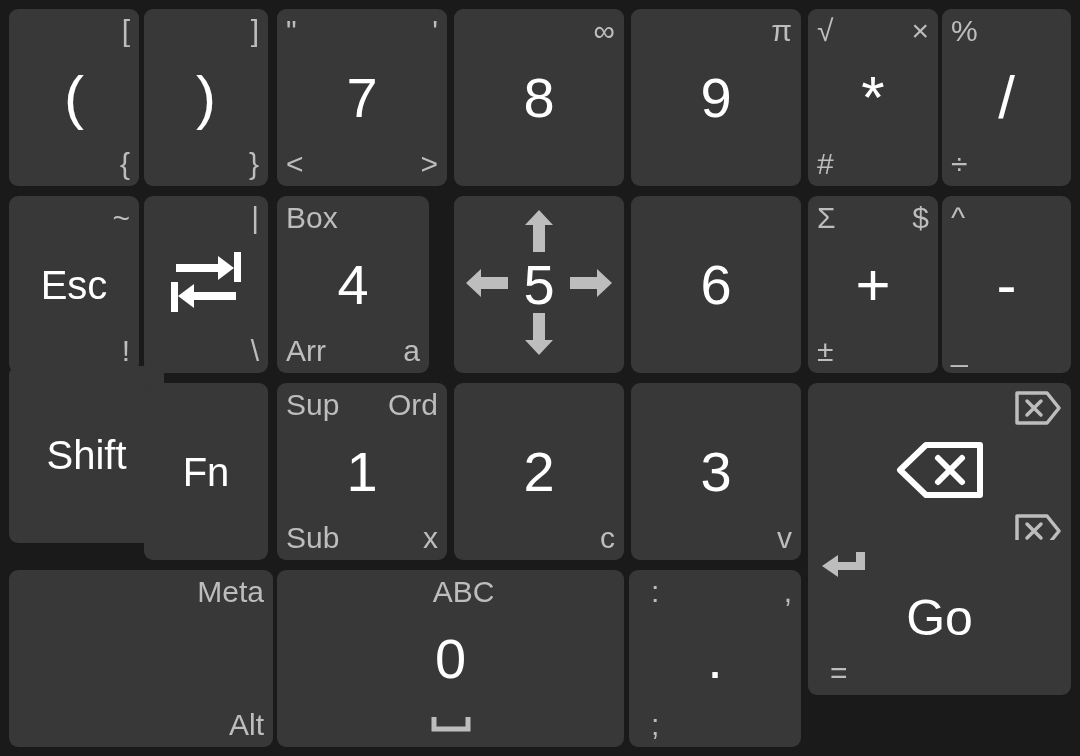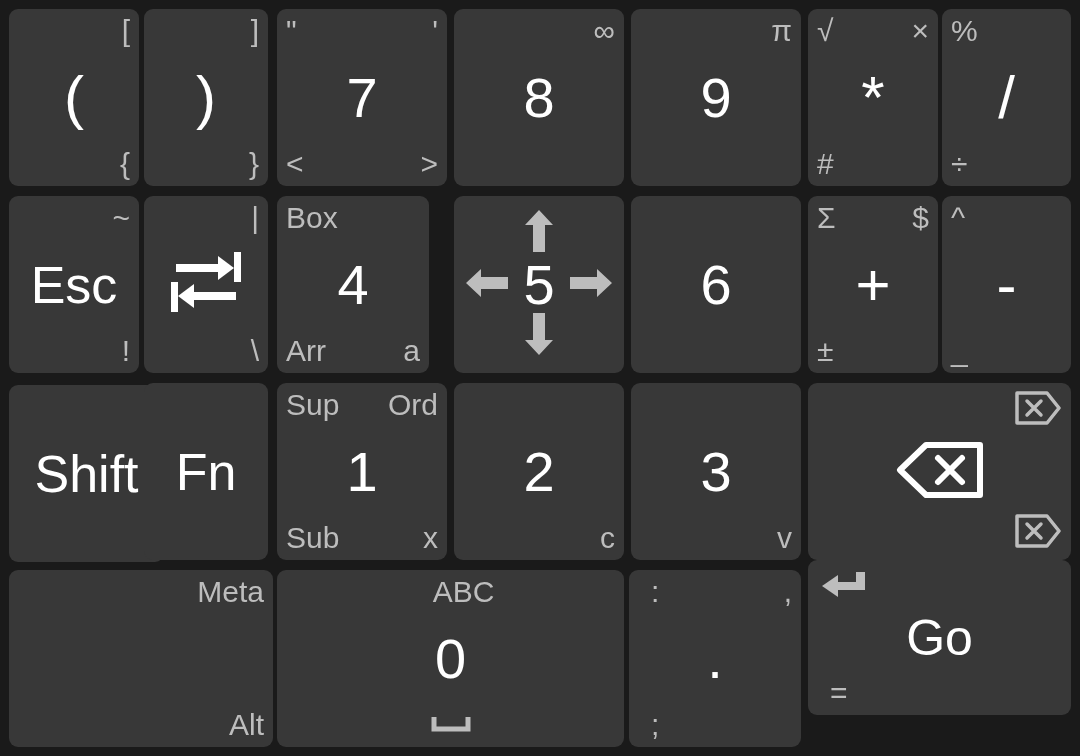--- a/index.html
+++ b/index.html
@@ -43,21 +43,21 @@
   
   .main {
     position: absolute;
     top: 50%; left: 50%;
     transform: translate(-50%, -50%);
     color: #ffffff;
     font-size: 56px;
     line-height: 1;
     white-space: nowrap;
   }
-  .main.word  { font-size: 52px; }
+  .main.word  { font-size: 40px; }
   .main.op    { font-size: 60px; }
   .main.right { left: auto; right: 16px; transform: translate(0, -50%); }
 
   
   .key.wide .lbl  { font-size: 30px; margin-left: 13px; }
   .key.wide .main { font-size: 50px; }
 
   
   .icon  { position: absolute; display: block; }
   .icon-center {
@@ -179,21 +179,21 @@
     <span class="main op">+</span>
     <span class="lbl bl">±</span>
   </div>
 
   <div class="key" style="left:942px; top:196px; width:129px; height:177px;">
     <span class="lbl tl">^</span>
     <span class="main op">-</span>
     <span class="lbl bl">_</span>
   </div>
 
-  <div class="key" style="left:9px;  top:385px; width:155px; height:177px;">
+  <div class="key" style="left:9px;  top:366px; width:155px; height:177px;">
     <span class="main word">Shift</span>
   </div>
 
   <div class="key" style="left:144px; top:383px; width:124px; height:177px;padding-left:44px;">
     <span class="main word">Fn</span>
   </div>
 
   <div class="key" style="left:277px; top:383px; width:170px; height:177px;padding-left:8px;">
     <span class="lbl tl">Sup</span>
     <span class="lbl tr">Ord</span>
@@ -248,21 +248,21 @@
     </span>
   </div>
 
   <div class="key wide" style="left:629px; top:570px; width:172px; height:177px;">
     <span class="lbl tl">:</span>
     <span class="lbl tr">,</span>
     <span class="main" style="font-size:56px;">.</span>
     <span class="lbl bl">;</span>
   </div>
 
-  <div class="key wide" style="left:808px; top:560px; width:263px; height:155px;text-align:center;">
+  <div class="key wide" style="left:808px; top:540px; width:263px; height:155px;text-align:center;">
     <span class="icon icon-tl">
       <svg width="48" height="32" viewBox="0 0 48 32">
         <rect x="36" y="2" width="9" height="18" fill="#bdbdbd"></rect>
         <rect x="14" y="12" width="31" height="8" fill="#bdbdbd"></rect>
         <polygon points="2,16 18,5 18,27" fill="#bdbdbd"></polygon>
       </svg>
     </span>
     <span class="main word">Go</span>
     <span class="lbl bl">=</span>
   </div>

